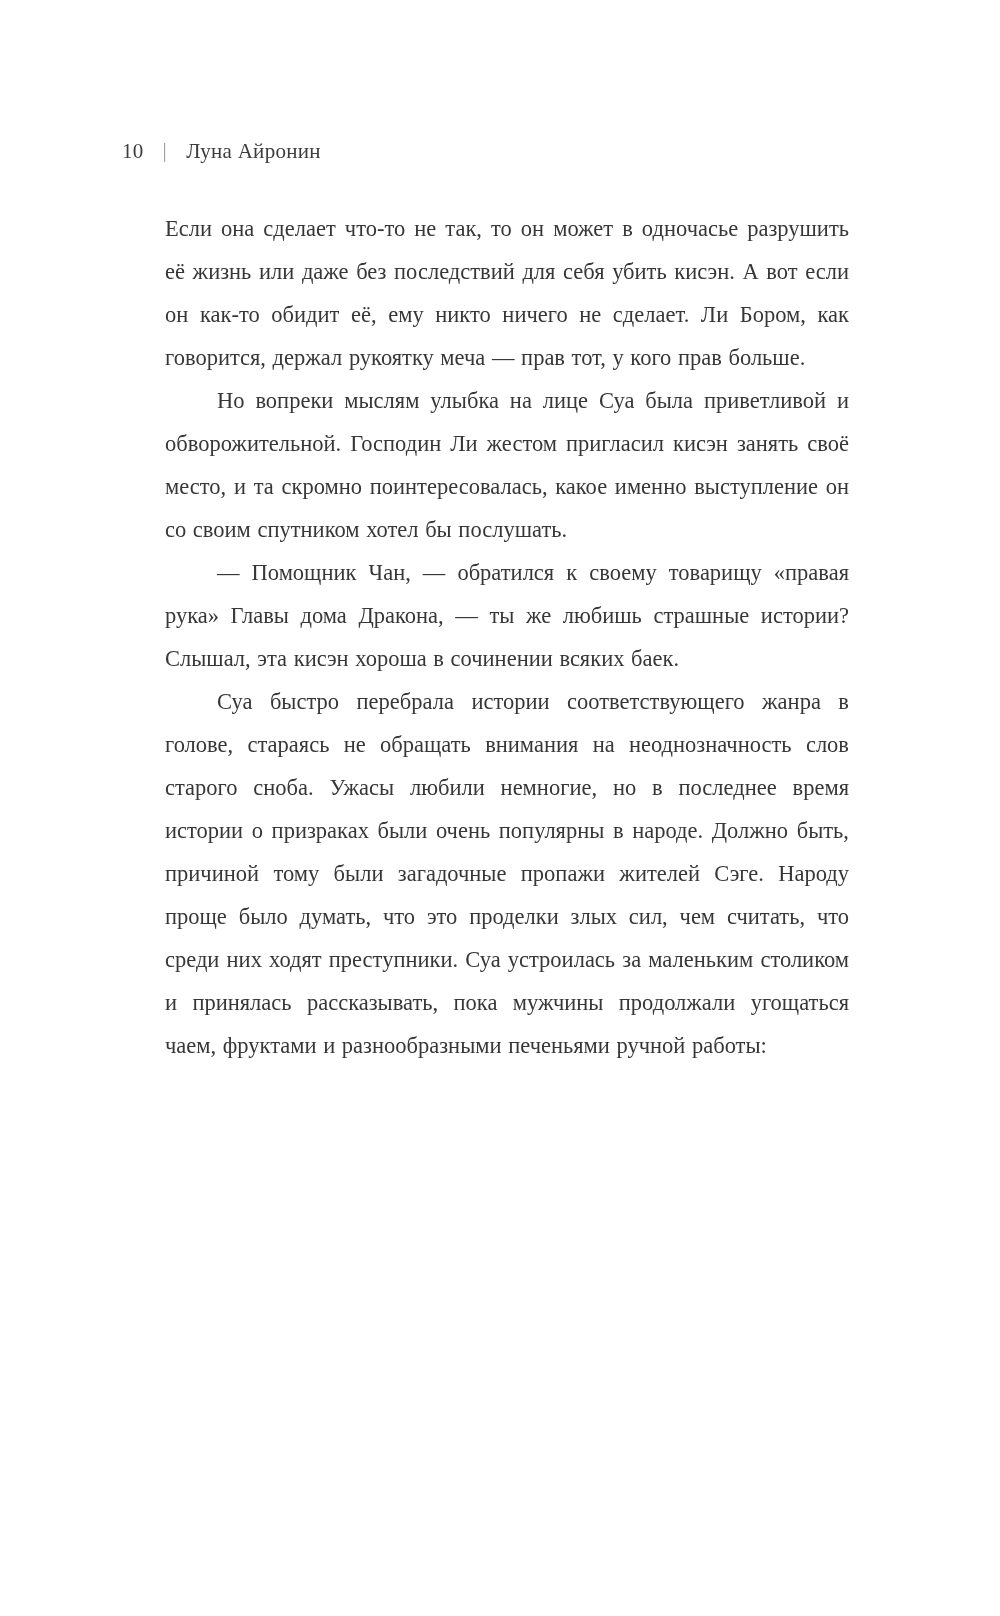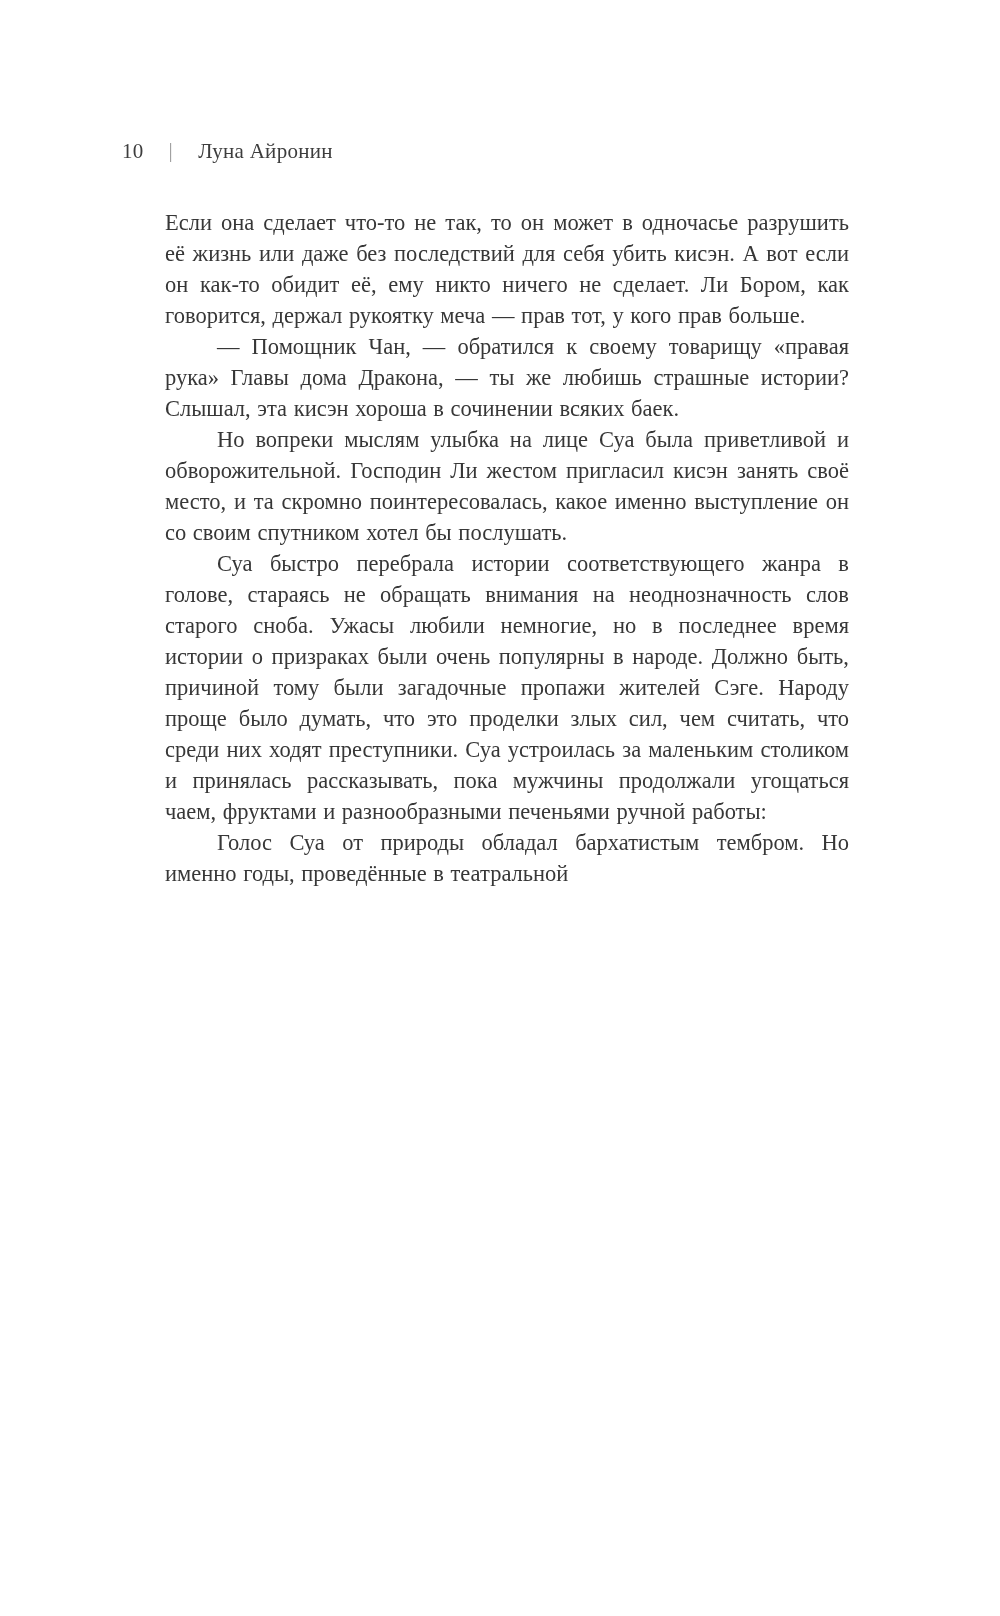--- a/index.html
+++ b/index.html
@@ -14,41 +14,41 @@
     background: #ffffff;
     font-family: "Liberation Serif", serif;
     overflow: hidden;
   }
   .running-header {
     position: absolute;
     top: 139px;
     left: 122px;
     display: flex;
     align-items: flex-start;
-    gap: 25px;
+    gap: 19px;
     font-size: 21px;
     color: #3d3d3d;
     letter-spacing: 0.3px;
   }
   .running-header .sep {
     color: #9a9a9a;
     font-weight: 300;
     transform: translateY(-1px);
   }
   .text-block {
     position: absolute;
     top: 207px;
     left: 165px;
     width: 684px;
     color: #373737;
   }
   .text-block p {
     margin: 0;
     font-size: 22.5px;
-    line-height: 31px;
+    line-height: 43px;
     text-align: justify;
     text-justify: inter-word;
     hyphens: auto;
     -webkit-hyphens: auto;
     word-spacing: 1px;
   }
   .text-block p.indent {
     text-indent: 52px;
   }
 </style>
@@ -58,19 +58,18 @@
 <div class="page">
 
   <div class="running-header">
     <span>10</span>
     <span class="sep">|</span>
     <span>Луна Айронин</span>
   </div>
 
   <div class="text-block">
     <p>Если она сделает что-то не так, то он может в одночасье разрушить её жизнь или даже без последствий для себя убить кисэн. А вот если он как-то обидит её, ему никто ничего не сделает. Ли Бором, как говорится, держал рукоятку меча — прав тот, у кого прав больше.</p>
+    <p class="indent">Но вопреки мыслям улыбка на лице Суа была приветливой и обворожительной. Господин Ли жестом пригласил кисэн занять своё место, и та скромно поинтересовалась, какое именно выступление он со своим спутником хотел бы послушать.</p>
     <p class="indent">— Помощник Чан, — обратился к своему товарищу «правая рука» Главы дома Дракона, — ты же любишь страшные истории? Слышал, эта кисэн хороша в сочинении всяких баек.</p>
-    <p class="indent">Но вопреки мыслям улыбка на лице Суа была приветливой и обворожительной. Господин Ли жестом пригласил кисэн занять своё место, и та скромно поинтересовалась, какое именно выступление он со своим спутником хотел бы послушать.</p>
     <p class="indent">Суа быстро перебрала истории соответствующего жанра в голове, стараясь не обращать внимания на неоднозначность слов старого сноба. Ужасы любили немногие, но в последнее время истории о призраках были очень популярны в народе. Должно быть, причиной тому были загадочные пропажи жителей Сэге. Народу проще было думать, что это проделки злых сил, чем считать, что среди них ходят преступники. Суа устроилась за маленьким столиком и принялась рассказывать, пока мужчины продолжали угощаться чаем, фруктами и разнообразными печеньями ручной работы:</p>
-    <p class="indent">Голос Суа от природы обладал бархатистым тембром. Но именно годы, проведённые в театральной</p>
   </div>
 
 </div>
 
 </body></html>

